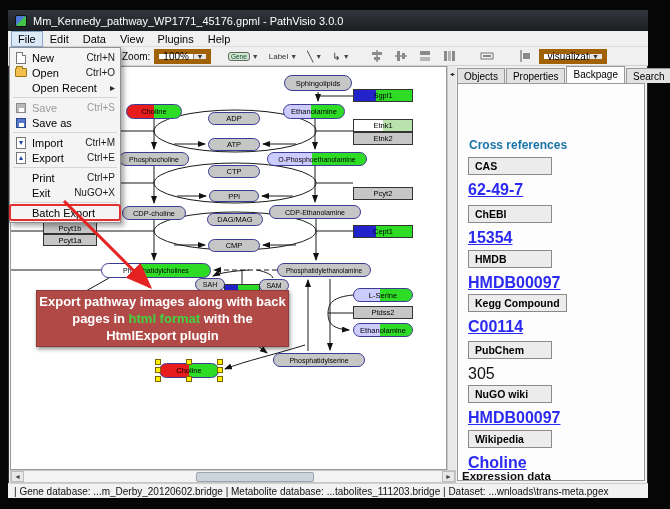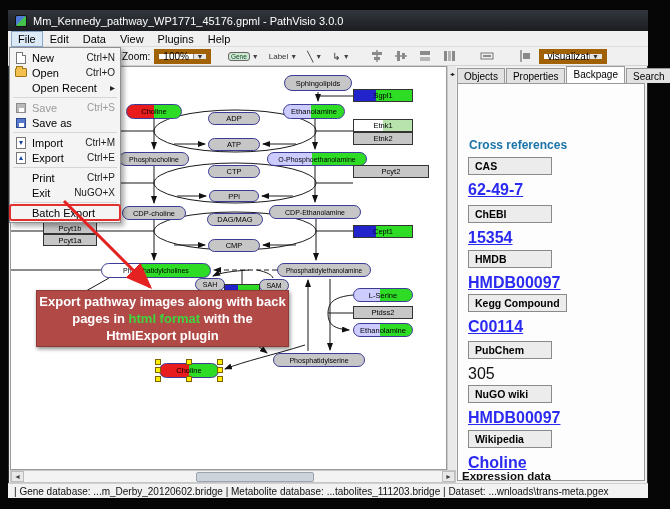--- a/index.html
+++ b/index.html
@@ -263,21 +263,21 @@
   <div class="node gene f-bluegreen" style="left:342px;top:22px;width:60px;height:13px">Sgpl1</div>
   <div class="node pill f-redgreen" style="left:115px;top:37px;width:56px;height:15px">Choline</div>
   <div class="node pill f-lavgreen" style="left:272px;top:37px;width:62px;height:15px">Ethanolamine</div>
   <div class="node pill f-gray" style="left:197px;top:45px;width:52px;height:13px">ADP</div>
   <div class="node gene f-whitelgreen" style="left:342px;top:52px;width:60px;height:13px">Etnk1</div>
   <div class="node gene f-gray" style="left:342px;top:65px;width:60px;height:13px">Etnk2</div>
   <div class="node pill f-gray" style="left:197px;top:71px;width:52px;height:13px">ATP</div>
   <div class="node pill f-gray" style="left:108px;top:85px;width:70px;height:14px;font-size:7px">Phosphocholine</div>
   <div class="node pill f-lavgreen" style="left:256px;top:85px;width:100px;height:14px;font-size:7px">O-Phosphoethanolamine</div>
   <div class="node pill f-gray" style="left:197px;top:98px;width:52px;height:13px">CTP</div>
-  <div class="node gene f-gray" style="left:342px;top:98px;width:76px;height:13px">Pcyt2</div>
+  <div class="node gene f-gray" style="left:342px;top:120px;width:60px;height:13px">Pcyt2</div>
   <div class="node pill f-gray" style="left:198px;top:123px;width:50px;height:12px">PPi</div>
   <div class="node pill f-gray" style="left:111px;top:139px;width:64px;height:14px">CDP-choline</div>
   <div class="node pill f-gray" style="left:196px;top:146px;width:56px;height:13px">DAG/MAG</div>
   <div class="node pill f-gray" style="left:258px;top:138px;width:92px;height:14px;font-size:7px">CDP-Ethanolamine</div>
   <div class="node gene f-bluegreen" style="left:342px;top:158px;width:60px;height:13px">Cept1</div>
   <div class="node pill f-gray" style="left:197px;top:172px;width:52px;height:13px">CMP</div>
   <div class="node gene f-gray" style="left:32px;top:155px;width:54px;height:12px">Pcyt1b</div>
   <div class="node gene f-gray" style="left:32px;top:167px;width:54px;height:12px">Pcyt1a</div>
   <div class="node pill f-whitegreen" style="left:90px;top:196px;width:110px;height:15px;font-size:7px">Phosphatidylcholines</div>
   <div class="node pill f-gray" style="left:184px;top:211px;width:30px;height:13px;font-size:7px">SAH</div>

